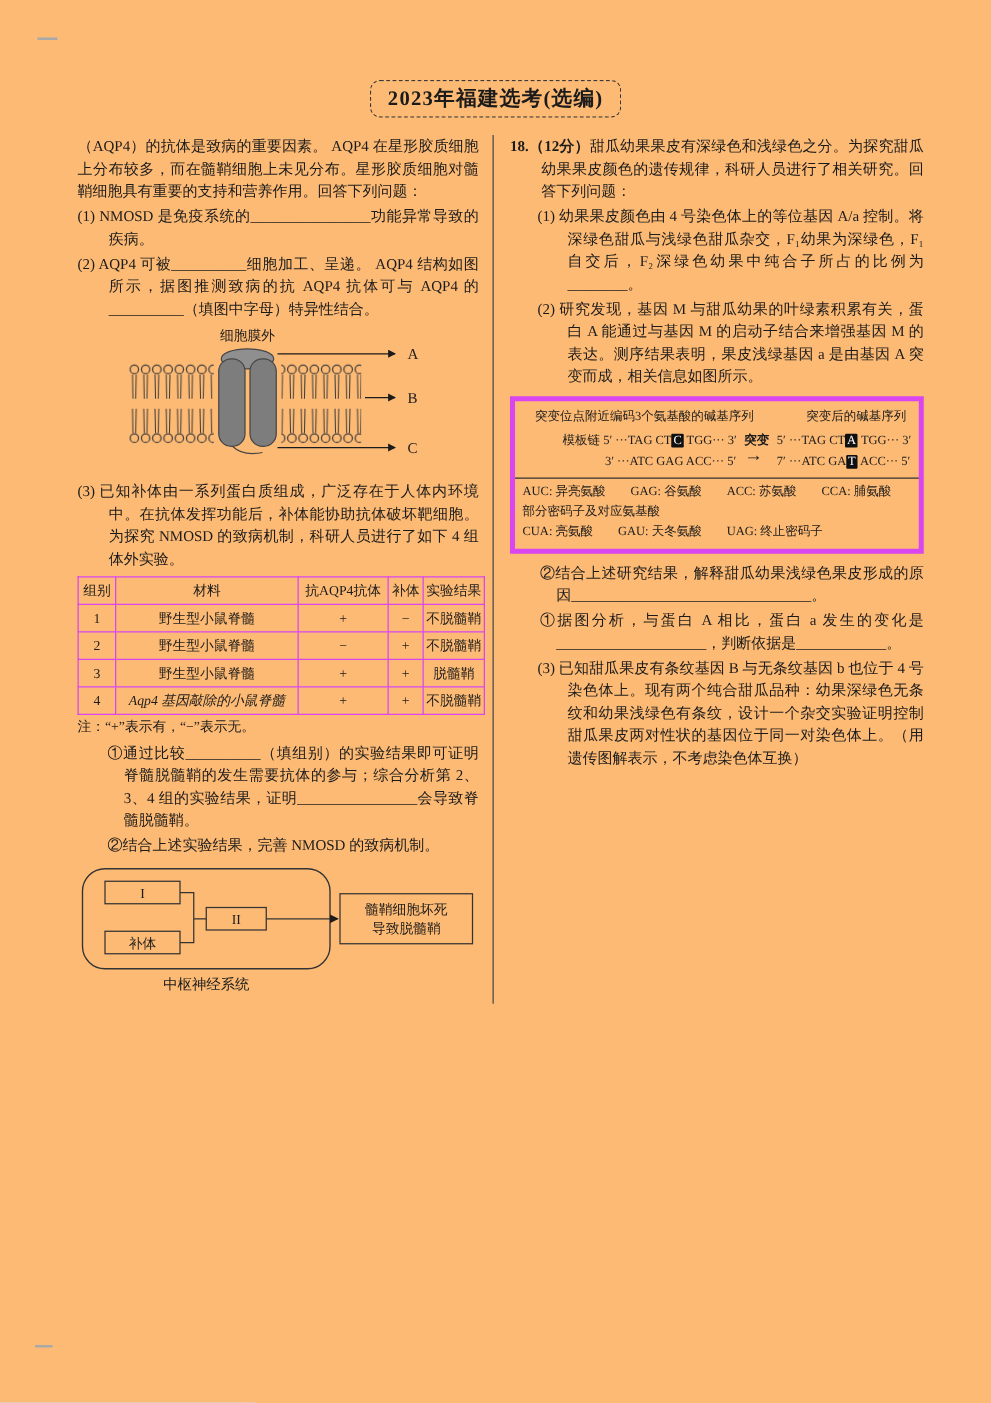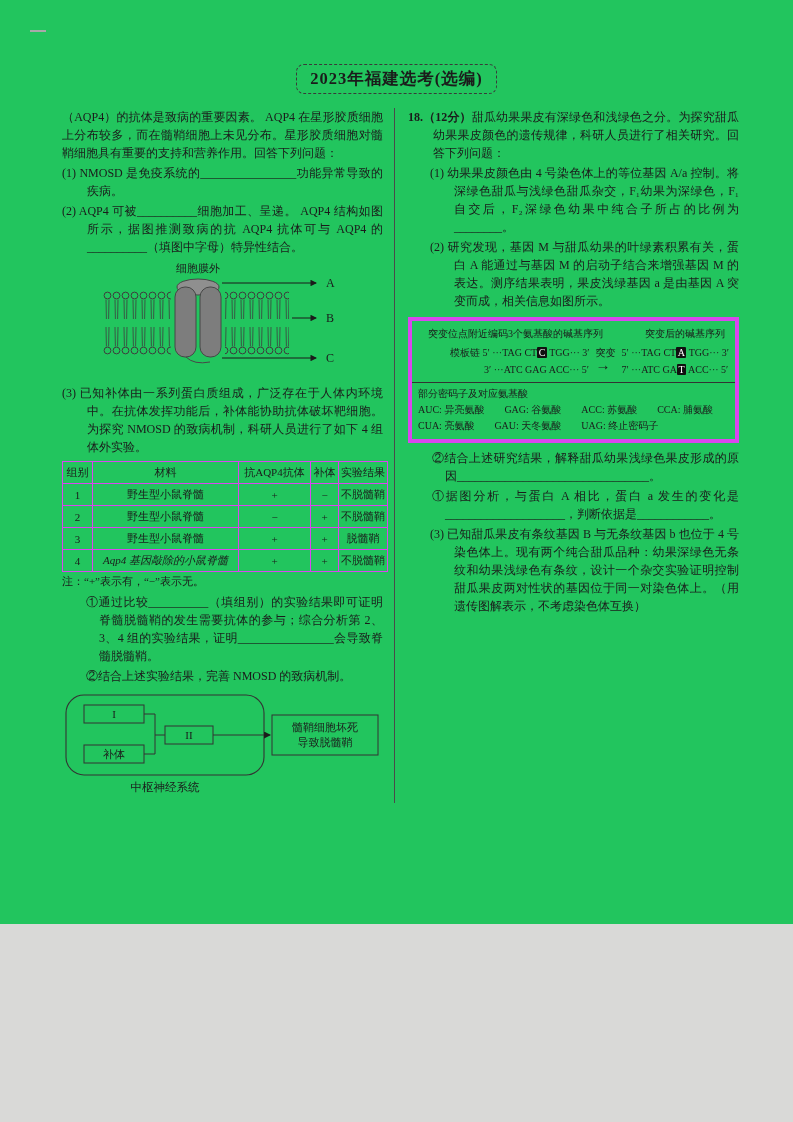--- a/index.html
+++ b/index.html
@@ -1,17 +1,17 @@
 <!DOCTYPE html>
 <html><head>
 <meta charset="utf-8">
 <style>
   * { margin:0; padding:0; box-sizing:border-box; }
   html,body { background:#d9d9d7; }
-  .page { width:793px; height:924px; margin:0 auto; background:#22c55e; position:relative;
+  .page { width:793px; height:1122px; margin:0 auto; background:#fdba74; position:relative;
           font-family:"Liberation Serif","DejaVu Serif",serif; color:#1b1b1b; overflow:hidden; }
   .tick { position:absolute; background:#a9a9a9; }
   .tick-tl { left:30px; top:30px; width:16px; height:2px; }
   .tick-bl { left:28px; top:1076px; width:14px; height:2px; }
   .title-wrap { text-align:center; padding-top:64px; }
   .title { display:inline-block; font-weight:bold; font-size:16.5px; letter-spacing:1px;
            border:1.6px dashed #3a3a3a; border-radius:8px; padding:3px 13px; }
   .columns { display:flex; align-items:stretch; margin-top:14px; padding:0 54px 30px 62px; }
   .col-left { width:332px; padding-right:11px; }
   .divider { width:1px; background:#4a4a4a; }
@@ -24,21 +24,21 @@
   .figure { display:block; margin:5px auto; }
   svg text { font-family:"Liberation Serif","DejaVu Serif",serif; fill:#1b1b1b; }
   table.exp { border-collapse:collapse; width:100%; margin:5px 0 2px; font-size:11px; table-layout:fixed; }
   .exp th, .exp td { border:1px solid #d946ef; text-align:center; padding:3px 1px; font-weight:normal; overflow:hidden; }
   .c0 { width:30px; } .c1 { width:146px; } .c2 { width:72px; } .c3 { width:28px; } .c4 { width:49px; }
   .gene { font-style:italic; }
   .note { font-size:11px; margin:1px 0 4px; }
   .mut-box { border:4px solid #d946ef; margin:7px 0 6px; padding:4px 6px 5px; font-size:10px; line-height:1.7; }
   .mut-headers { display:flex; justify-content:space-between; padding:0 4px 2px 10px; font-size:10px; }
   .mut-flex { display:flex; align-items:center; white-space:nowrap;margin-left:32px; }
-  .mut-arrow { text-align:left; padding:0 6px; line-height:1.05; }
+  .mut-arrow { text-align:left; padding:0 6px; line-height:1.05;font-weight:bold; }
   .mut-arrow-glyph { font-size:15px; }
   .mut-left .l2 { padding-left:34px; }
   .hl { background:#101010; color:#ffffff; padding:0 1.5px; border-radius:1px; }
   .mut-hr { border-top:1px solid #333; margin:4px -6px 3px; }
   .codon div { line-height:1.6; }
 </style>
 </head>
 <body>
 
 <div class="page">
@@ -178,22 +178,22 @@
             <div>突变</div>
             <div class="mut-arrow-glyph">→</div>
           </div>
           <div class="mut-right">
             <div><span>5′ ···TAG CT</span><span class="hl">A</span><span> TGG··· 3′</span></div>
             <div><span>7′ ···ATC GA</span><span class="hl">T</span><span> ACC··· 5′</span></div>
           </div>
         </div>
         <div class="mut-hr"></div>
         <div class="codon">
+          <div>AUC: 异亮氨酸　　GAG: 谷氨酸　　ACC: 苏氨酸　　CCA: 脯氨酸</div>
           <div>部分密码子及对应氨基酸</div>
-          <div>AUC: 异亮氨酸　　GAG: 谷氨酸　　ACC: 苏氨酸　　CCA: 脯氨酸</div>
           <div>CUA: 亮氨酸　　GAU: 天冬氨酸　　UAG: 终止密码子</div>
         </div>
       </div>
 
       <p class="para sub">②结合上述研究结果，解释甜瓜幼果浅绿色果皮形成的原因________________________________。</p>
       <p class="para sub">①据图分析，与蛋白 A 相比，蛋白 a 发生的变化是____________________，判断依据是____________。</p>
 
       <p class="para r-item"><span>(3)</span> <span>已知甜瓜果皮有条纹基因 B 与无条纹基因 b 也位于 4 号染色体上。现有两个纯合甜瓜品种：幼果深绿色无条纹和幼果浅绿色有条纹，设计一个杂交实验证明控制甜瓜果皮两对性状的基因位于同一对染色体上。（用遗传图解表示，不考虑染色体互换）</span></p>
     </div>
 

